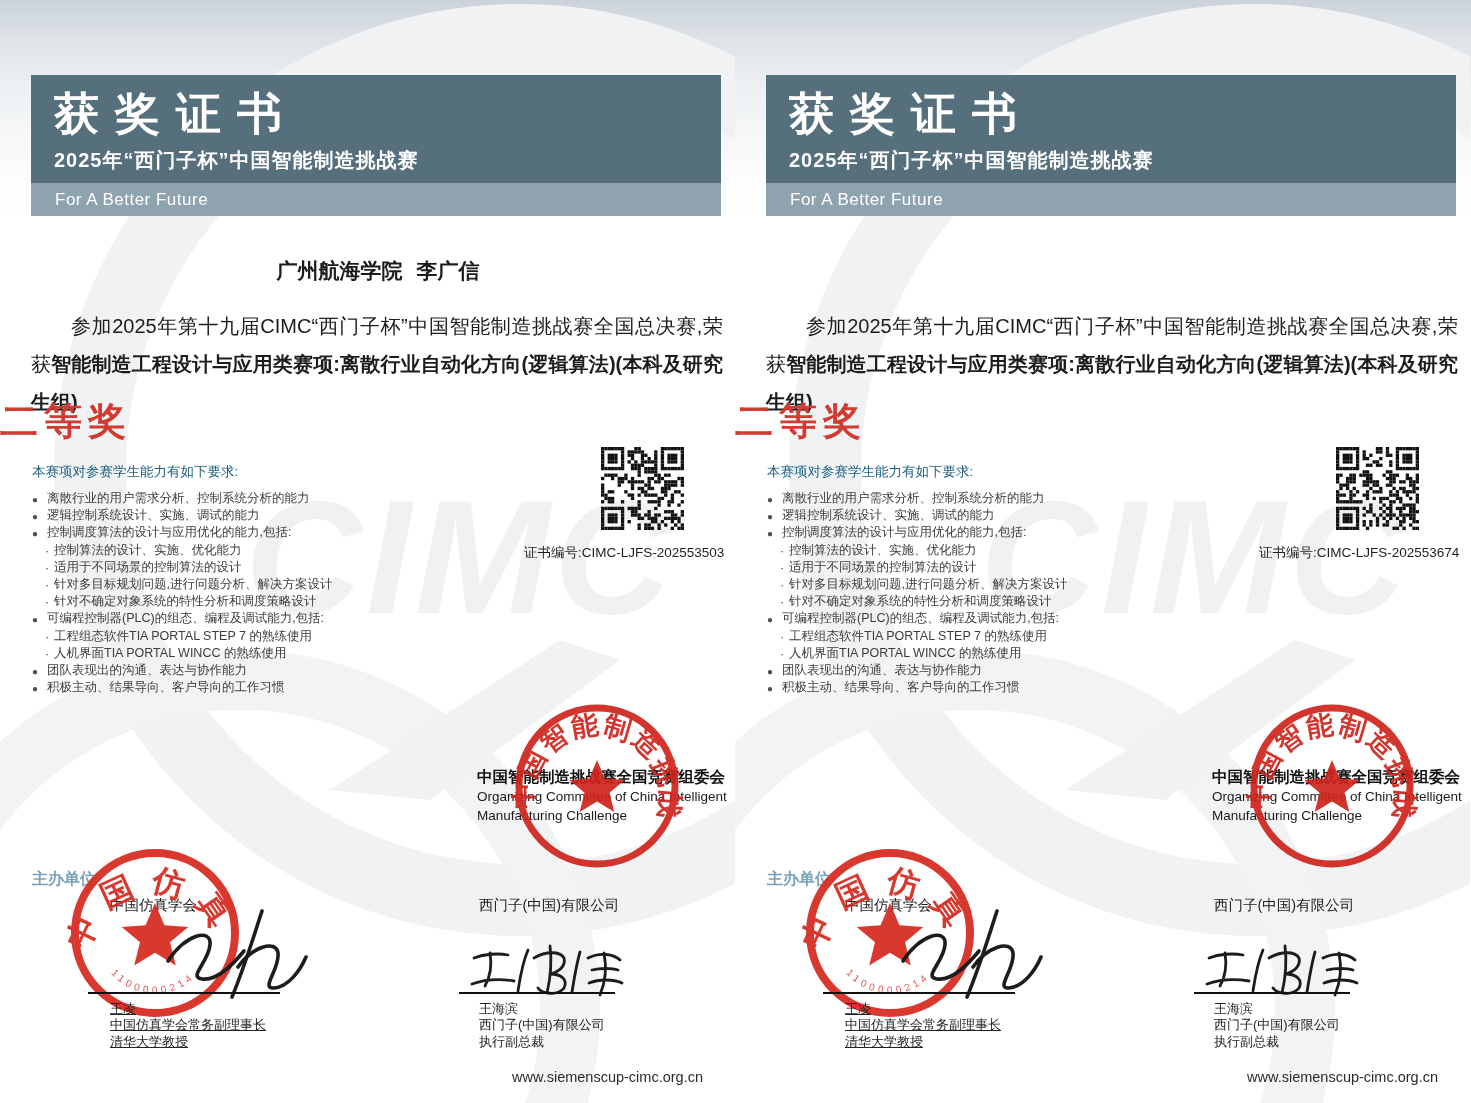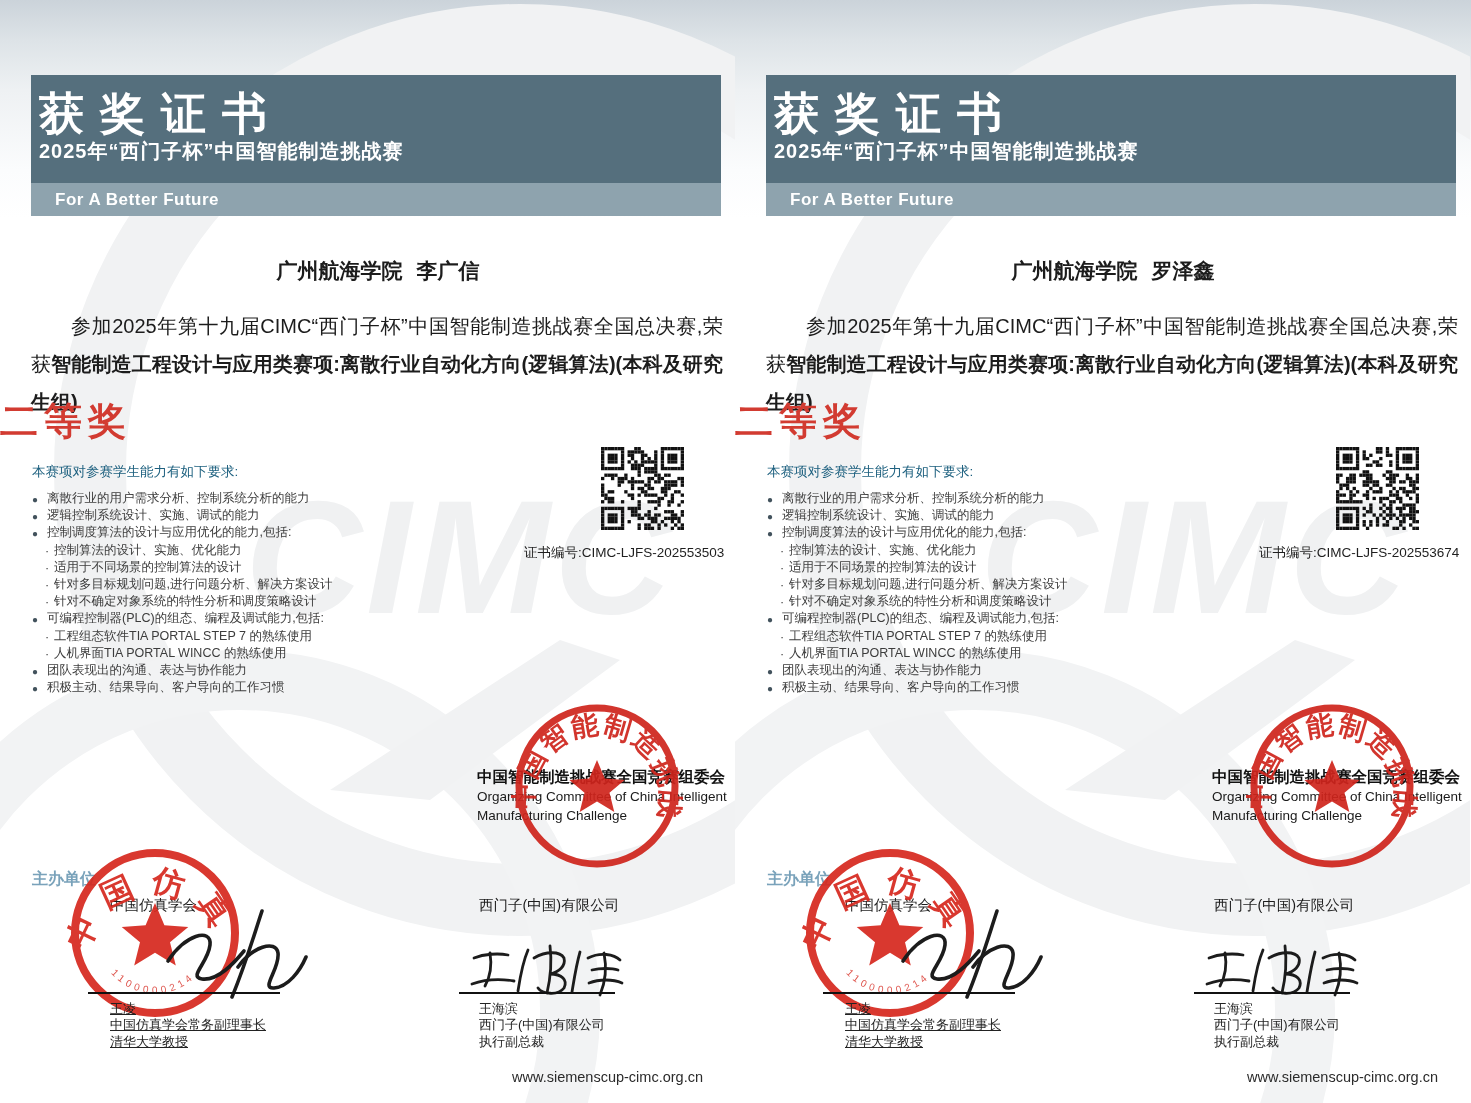--- a/index.html
+++ b/index.html
@@ -16,24 +16,24 @@
   
   .watermark { position:absolute; inset:0; overflow:hidden; z-index:0; pointer-events:none; }
   .wm-text { position:absolute; left:245px; top:456px; font-size:162px; font-weight:bold;
              letter-spacing:4px; color:#f0f1f2; white-space:nowrap;font-style:italic; }
   .wm-svg { position:absolute; left:0; top:0; }
 
   .layer { position:absolute; inset:0; z-index:1; }
 
   
   .hdr { position:absolute; left:31px; top:75px; width:690px; }
-  .hdr-main { background:#556f7d; height:108px; padding:14px 0 0 8px; color:#fff; }
+  .hdr-main { background:#556f7d; height:108px; padding:14px 0 0 23px; color:#fff; }
   .hdr-title { font-size:45px; font-weight:bold; letter-spacing:16px; line-height:1.1; }
-  .hdr-sub { font-size:20px; font-weight:bold; letter-spacing:1px; }
-  .hdr-tag { background:#8ea3ae; height:33px; color:#fff; font-size:17px; font-weight:bold;
+  .hdr-sub { font-size:20px; font-weight:bold; margin-top:9px; letter-spacing:1px; }
+  .hdr-tag { background:#8ea3ae; height:33px; color:#fff; font-size:17px; font-weight:normal;
              padding:6px 0 0 24px; letter-spacing:0.5px; }
 
   .recipient { position:absolute; left:0; top:258px; width:735px; text-align:center;
                font-size:21px; font-weight:bold; color:#1c1c1c;padding-left:21px; }
   .recipient .gap { display:inline-block; width:14px; }
 
   .para { position:absolute; left:31px; top:307px; width:692px; font-size:20px; color:#1c1c1c;
           line-height:38px; text-align:justify; text-indent:2em; }
   .para b { font-weight:bold; }
 
@@ -538,23 +538,20 @@
     </div>
     <div class="layer">
       <div class="hdr">
         <div class="hdr-main">
           <div class="hdr-title">获奖证书</div>
           <div class="hdr-sub">2025年“西门子杯”中国智能制造挑战赛</div>
         </div>
         <div class="hdr-tag">For A Better Future</div>
       </div>
 
-      <div class="recipient">
-        <span>广州航海学院</span><span class="gap"></span><span>罗泽鑫</span>
-      </div>
 
       <div class="para">
         <span>参加2025年第十九届CIMC“西门子杯”中国智能制造挑战赛全国总决赛,荣获</span><b>智能制造工程设计与应用类赛项:离散行业自动化方向(逻辑算法)(本科及研究生组)</b>
       </div>
 
       <div class="award" style="color:#d23b31">二等奖</div>
 
       <div class="req-title" style="color:#1d607f">本赛项对参赛学生能力有如下要求:</div>
       <div class="req-list">
           <div class="req-row">

